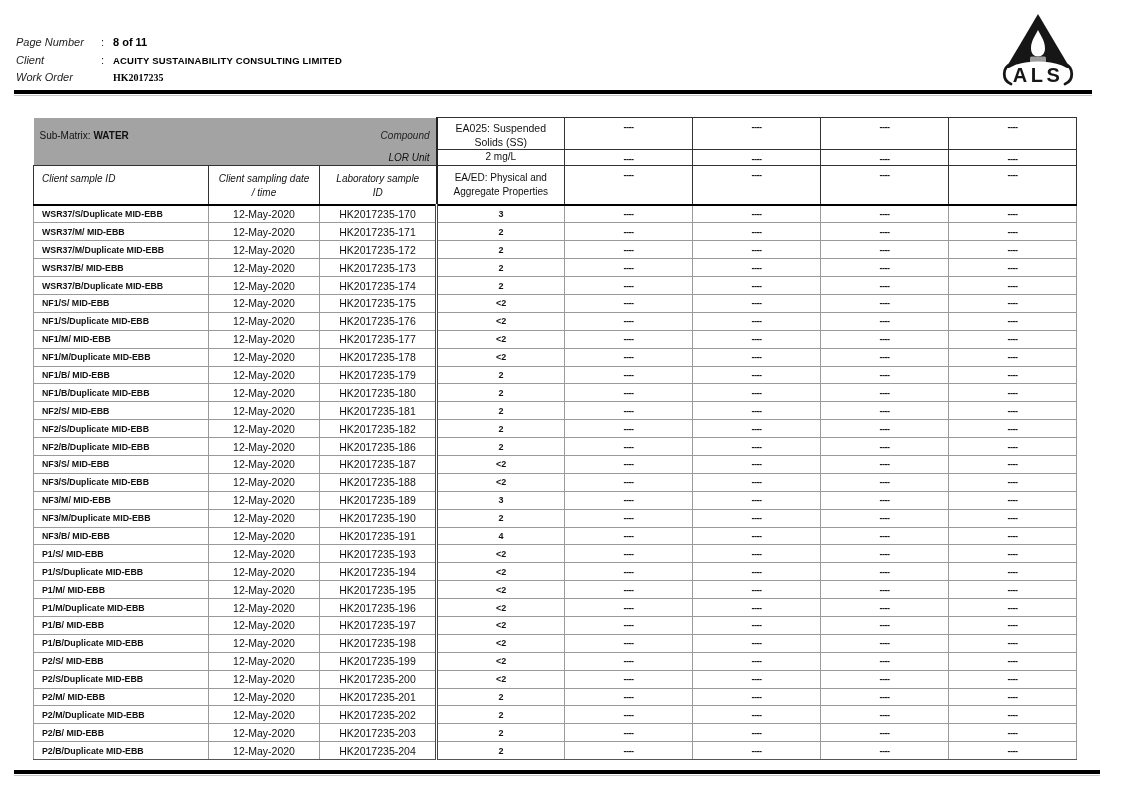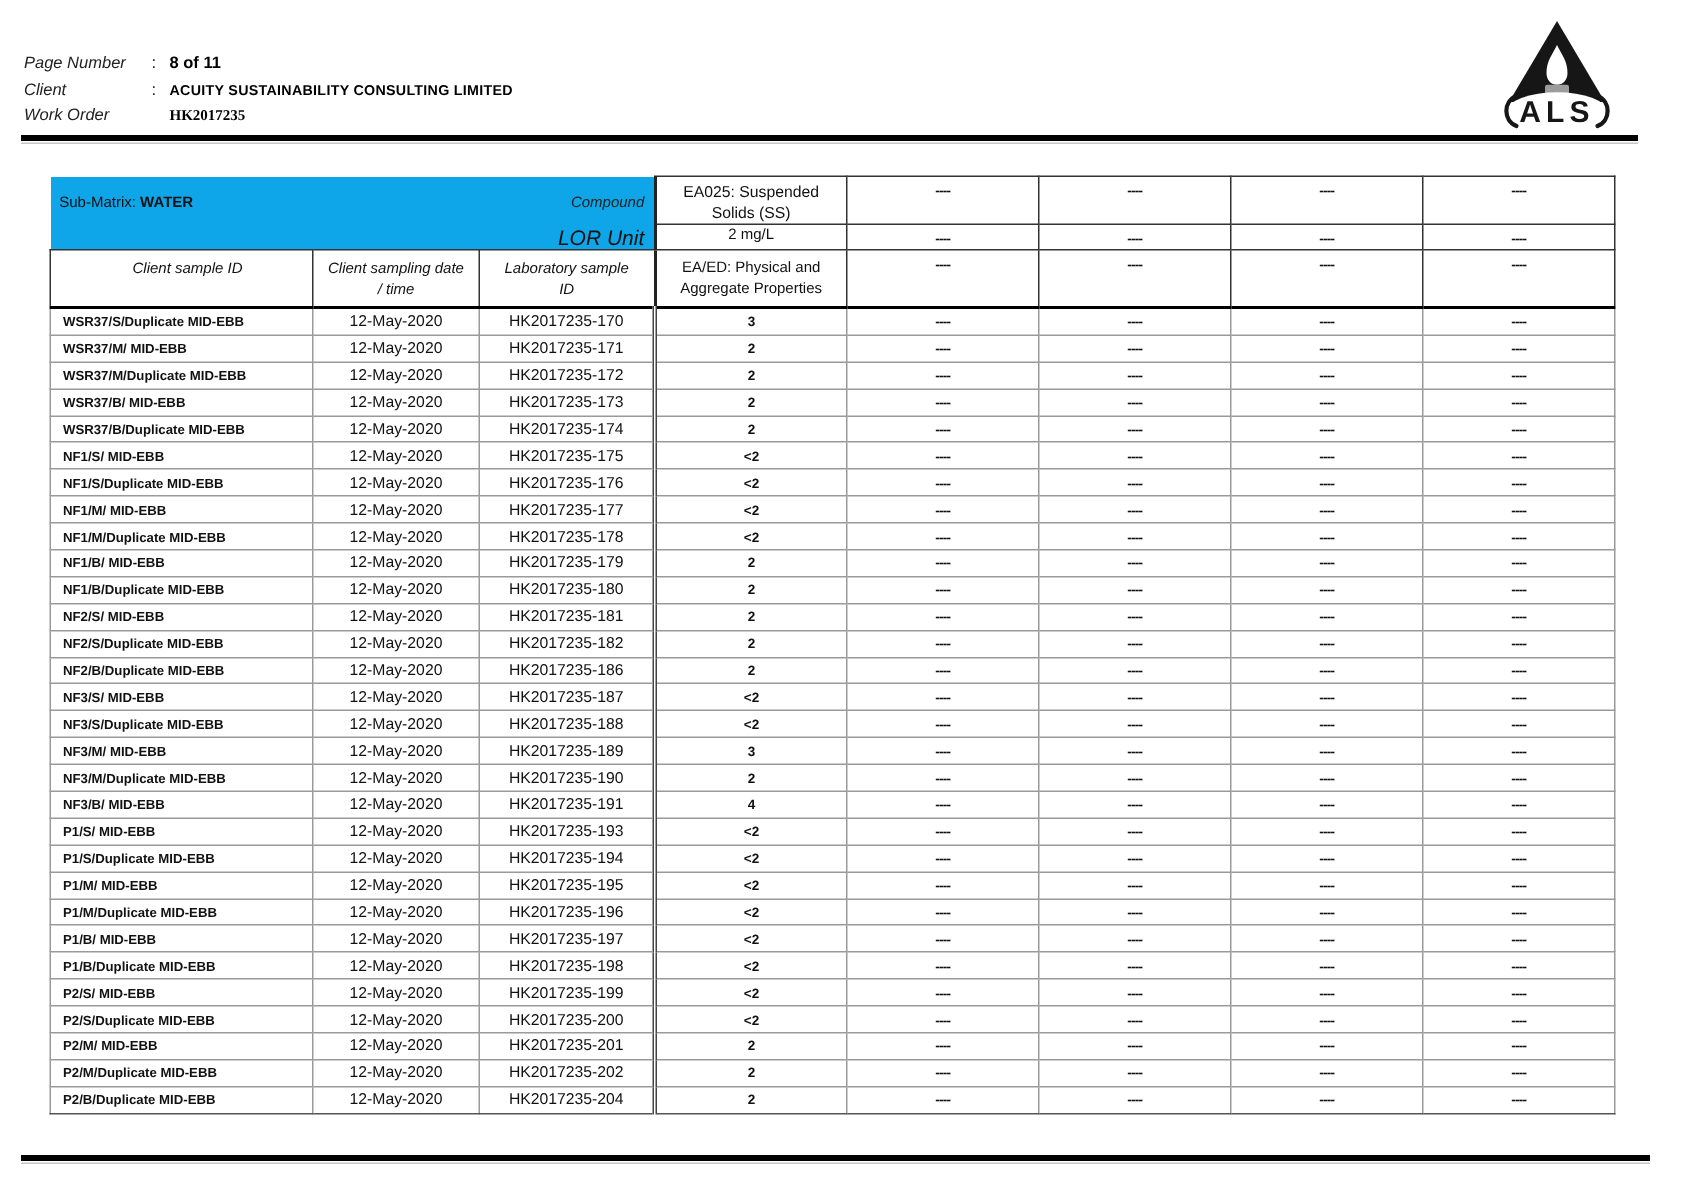--- a/index.html
+++ b/index.html
@@ -26,47 +26,47 @@
   .rule-top    { left:14px; top:90px;  width:1078px; height:3.5px; }
   .rule-bottom { left:14px; top:770px; width:1086px; height:3.5px; }
 
   
   table.report { position:absolute; left:33px; top:117px; width:1043px;
     border-collapse:collapse; table-layout:fixed; }
   td { padding:0; margin:0; overflow:hidden; white-space:nowrap; text-align:center;
        vertical-align:middle; }
 
   
-  td.nb { border:none; background:#0ea5e9; }
+  td.nb { border:none; background:#a3a3a3; }
   .hd { border:1px solid #333; }
   tr.r-compound { height:32px; }
   tr.r-lor      { height:16px; }
   tr.r-cols     { height:39px; }
 
   .submx-wrap { display:flex; justify-content:space-between; align-items:flex-start;
     padding:3px 6px 0 6px; }
   .submx { font-size:10px; color:#111; }
   .submx b { font-weight:bold; }
   .it-right { font-style:italic; font-size:10px; color:#222; }
-  .lor-cell { text-align:right; padding-right:6px; font-style:italic; font-size:14px;
+  .lor-cell { text-align:right; padding-right:6px; font-style:italic; font-size:10px;
     vertical-align:middle; }
 
   .compound-head { font-weight:normal; font-size:10.5px; line-height:13.5px;
     vertical-align:top; padding-top:4px; border-left:2.5px solid #222; }
   .lor-val { font-size:10px; vertical-align:top; padding-top:1px; border-left:2.5px solid #222; }
   .method-head { font-size:10px; line-height:14px; vertical-align:top; padding-top:5px;
     border-left:2.5px solid #222; }
 
   .dash-hd { font-weight:bold; font-size:9px; letter-spacing:-0.5px;
     vertical-align:top; padding-top:4px; color:#111; }
 
   tr.r-cols td { border-bottom:2.5px solid #000; }
   .colhead { font-style:italic; font-size:10px; line-height:14px; vertical-align:top;
     padding-top:6px; color:#111; }
-  .colhead.left { text-align:center; padding-left:8px; }
+  .colhead.left { text-align:left; padding-left:8px; }
   .method-head { font-style:normal; }
 
   
   tbody.bd td { border:1px solid #9a9a9a; height:16.9px; font-size:10.5px; color:#111; }
   tbody.bd td.c-id  { text-align:left; padding-left:8px; font-weight:bold; font-size:8.8px; }
   tbody.bd td.c-val { font-weight:bold; font-size:9px; border-left:3px double #444; }
   tbody.bd td.c-dash{ font-weight:bold; font-size:9px; letter-spacing:-0.5px; }
   tbody.bd tr:last-child td { border-bottom:1px solid #555; }
 </style>
 </head>
@@ -445,20 +445,30 @@
       <td class="c-id">P2/M/Duplicate MID-EBB</td>
       <td class="c-date">12-May-2020</td>
       <td class="c-lab">HK2017235-202</td>
       <td class="c-val">2</td>
       <td class="c-dash">----</td>
       <td class="c-dash">----</td>
       <td class="c-dash">----</td>
       <td class="c-dash">----</td>
     </tr>
         <tr>
+      <td class="c-id">P2/B/ MID-EBB</td>
+      <td class="c-date">12-May-2020</td>
+      <td class="c-lab">HK2017235-203</td>
+      <td class="c-val">2</td>
+      <td class="c-dash">----</td>
+      <td class="c-dash">----</td>
+      <td class="c-dash">----</td>
+      <td class="c-dash">----</td>
+    </tr>
+        <tr>
       <td class="c-id">P2/B/Duplicate MID-EBB</td>
       <td class="c-date">12-May-2020</td>
       <td class="c-lab">HK2017235-204</td>
       <td class="c-val">2</td>
       <td class="c-dash">----</td>
       <td class="c-dash">----</td>
       <td class="c-dash">----</td>
       <td class="c-dash">----</td>
     </tr>
       </tbody>

